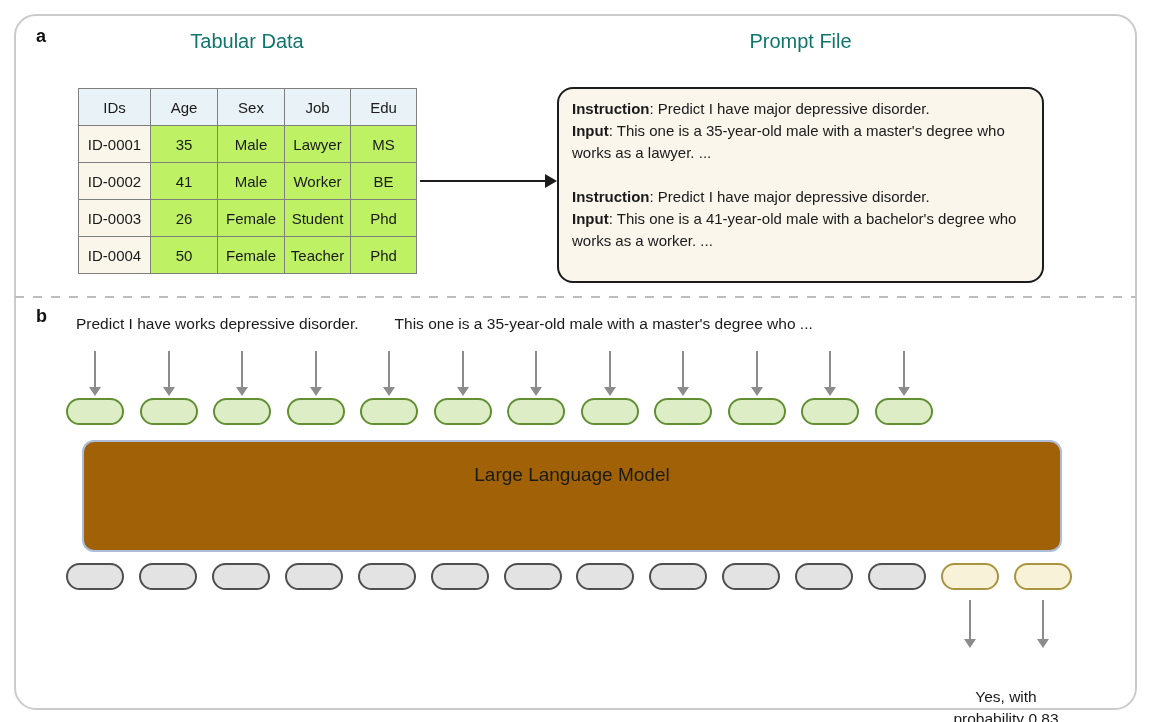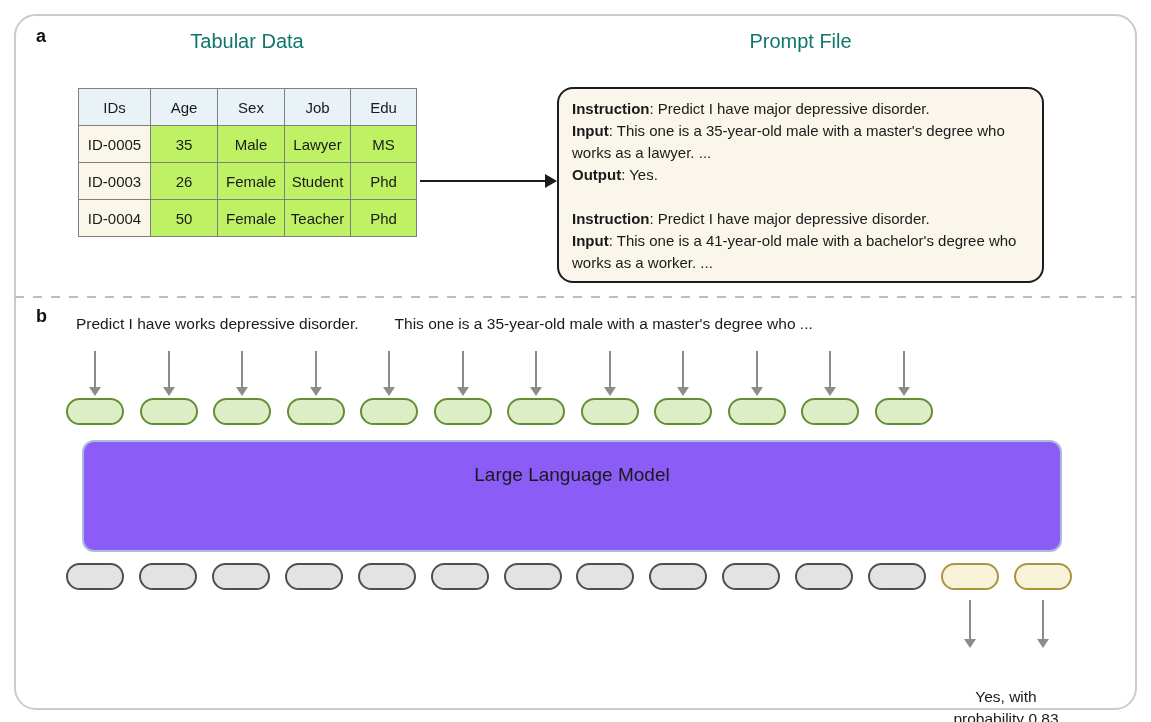--- a/index.html
+++ b/index.html
@@ -40,21 +40,21 @@
   .arrow-down{display:flex;flex-direction:column;align-items:center;height:45px;}
   .arrow-down .shaft{width:2px;flex:1;background:#8c8c8c;}
   .arrow-down .head{width:0;height:0;border-left:6px solid transparent;border-right:6px solid transparent;border-top:9px solid #8c8c8c;}
   .pill{width:58px;height:27px;box-sizing:border-box;border-radius:14px;}
   .pill.green{background:#ddeec6;border:2px solid #628f33;margin-top:2px;}
   .pill.gray{background:#e3e3e3;border:2px solid #4f4f4f;}
   .pill.gold{background:#f8f2d8;border:2.5px solid #ab9440;}
   .out-arrow{height:48px;margin-top:10px;}
 
   
-  .llm-box{position:absolute;left:82px;top:440px;width:980px;height:112px;box-sizing:border-box;background:#8b5cf6;border:2px solid #abbdd9;border-radius:12px;text-align:center;}
+  .llm-box{position:absolute;left:82px;top:440px;width:980px;height:112px;box-sizing:border-box;background:#a16207;border:2px solid #abbdd9;border-radius:12px;text-align:center;}
   .llm-box .l1{margin-top:22px;font-size:19px;}
   .llm-box .l2{margin-top:13px;font-size:19px;}
 
   .output-text{position:absolute;left:906px;top:686px;width:200px;text-align:center;font-size:15.5px;line-height:22px;}
 </style>
 </head>
 <body>
 
 <div class="figure">
   <div class="frame"></div>
@@ -75,25 +75,32 @@
       <tr>
         <th>IDs</th>
         <th>Age</th>
         <th>Sex</th>
         <th>Job</th>
         <th>Edu</th>
       </tr>
     </thead>
     <tbody>
       <tr>
-        <td class="idcol">ID-0005</td>
+        <td class="idcol">ID-0001</td>
         <td>35</td>
         <td>Male</td>
         <td>Lawyer</td>
         <td>MS</td>
+      </tr>
+      <tr>
+        <td class="idcol">ID-0002</td>
+        <td>41</td>
+        <td>Male</td>
+        <td>Worker</td>
+        <td>BE</td>
       </tr>
       <tr>
         <td class="idcol">ID-0003</td>
         <td>26</td>
         <td>Female</td>
         <td>Student</td>
         <td>Phd</td>
       </tr>
       <tr>
         <td class="idcol">ID-0004</td>
@@ -107,21 +114,20 @@
 
   <div class="arrow-right">
     <div class="shaft"></div>
       <div class="head"></div>
   </div>
 
   <div class="prompt-box">
     <div class="prompt-block">
       <div class="pline"><b>Instruction</b><span>: Predict I have major depressive disorder.</span></div>
       <div class="pline"><b>Input</b><span>: This one is a 35-year-old male with a master's degree who works as a lawyer. ...</span></div>
-      <div class="pline"><b>Output</b><span>: Yes.</span></div>
     </div>
     <div class="prompt-block second">
       <div class="pline"><b>Instruction</b><span>: Predict I have major depressive disorder.</span></div>
       <div class="pline"><b>Input</b><span>: This one is a 41-year-old male with a bachelor's degree who works as a worker. ...</span></div>
     </div>
   </div>
 
   <div class="divider"></div>
 
   <div class="panel-label" style="left:36px;top:306px;">b</div>

